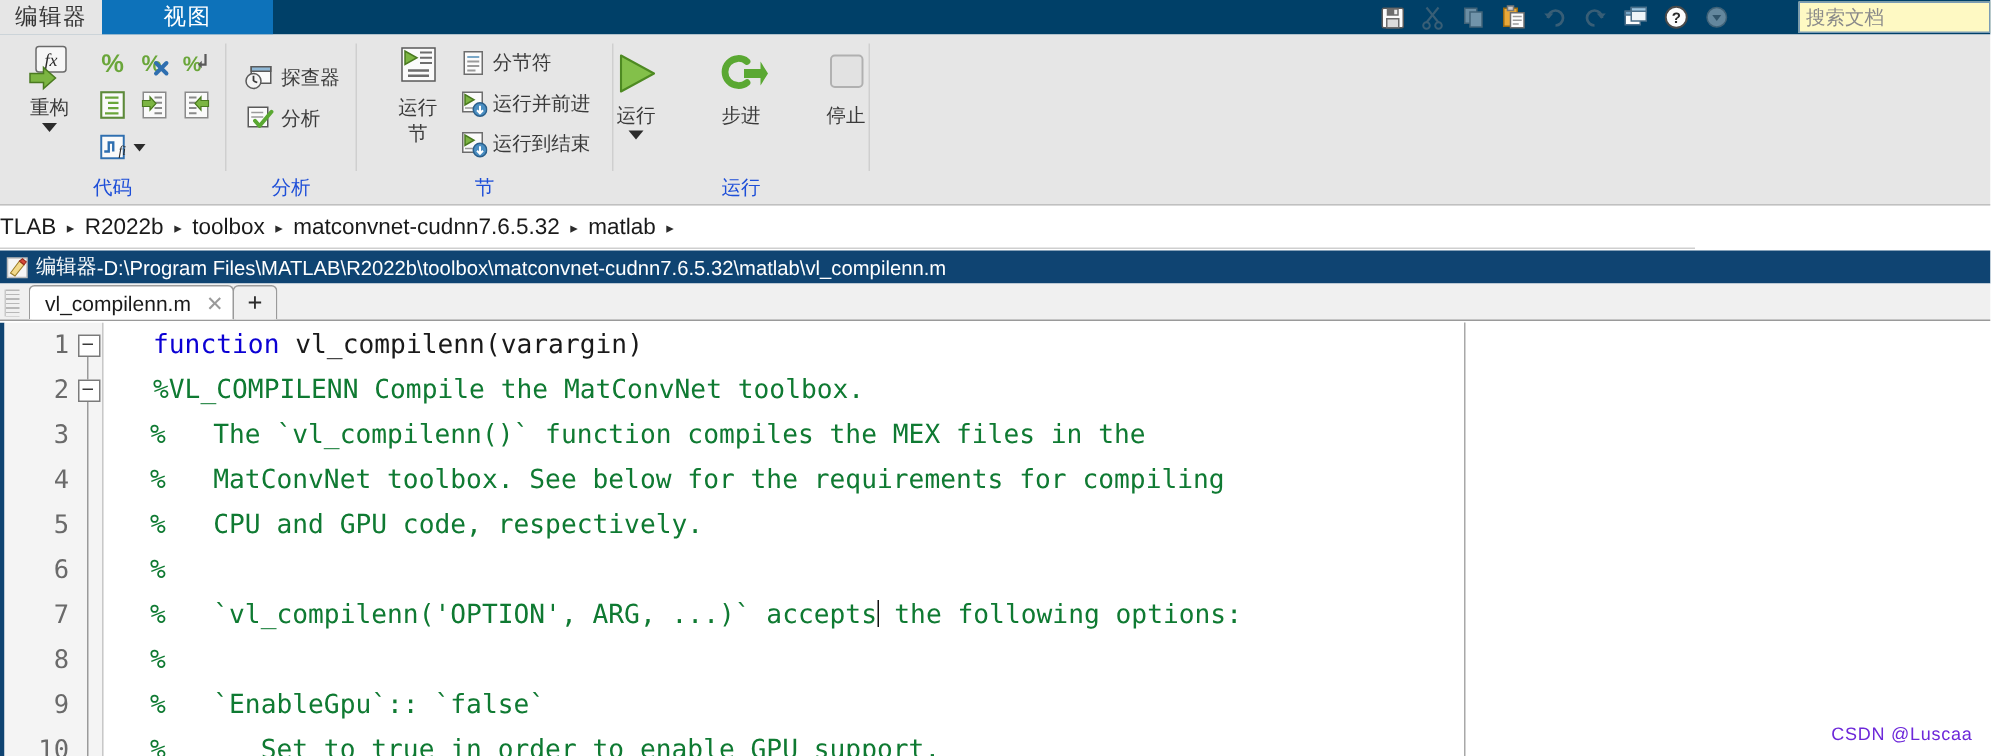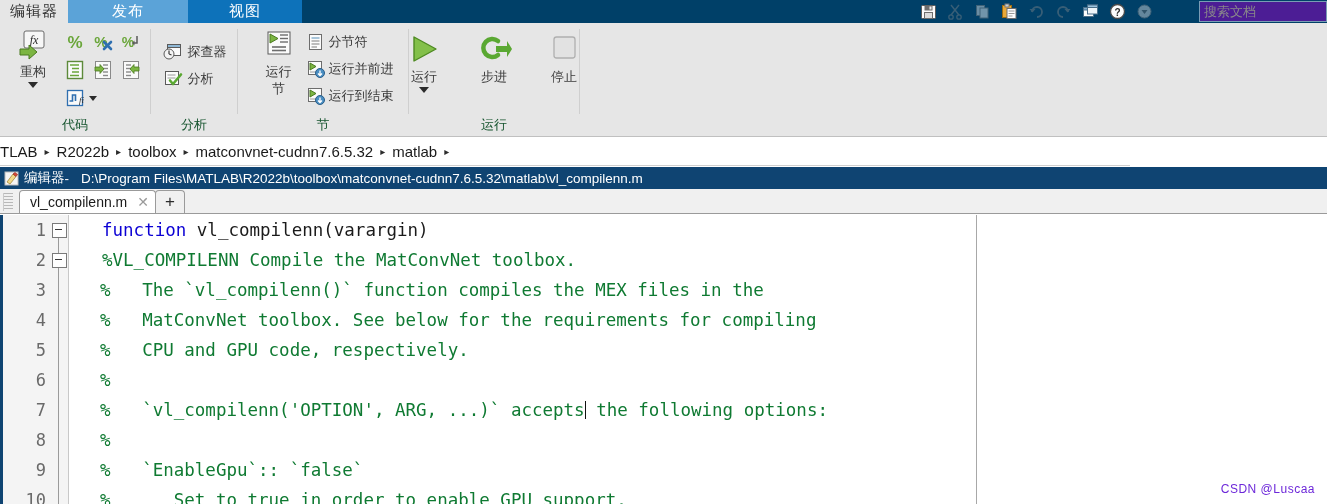--- a/index.html
+++ b/index.html
@@ -62,21 +62,21 @@
   .qat-btn {
     width: 25px; height: 21px;
     display: flex; align-items: center; justify-content: center;
   }
   .qat-svg { display: block; }
 
   .searchbox {
     position: absolute;
     top: 1px; left: 1199px;
     width: 128px; height: 21px;
-    background: #4c1d95;
+    background: #fef9c3;
     border: 1px solid #7a9cb5;
     box-sizing: border-box;
     display: flex;
     align-items: center;
     padding-left: 4px;
   }
   .searchbox .ph {
     font-size: 13px;
     color: #8a8a8a;
     font-family: "Liberation Sans", sans-serif;
@@ -107,21 +107,21 @@
     margin: 6px 0 22px 0;
     height: 85px;
     align-self: center;
   }
   .group-title {
     position: absolute;
     bottom: 2px;
     left: 0; right: 0;
     text-align: center;
     font-size: 13px;
-    color: #14532d;
+    color: #1d4ed8;
   }
   .group-body {
     display: flex;
     flex-direction: row;
     align-items: flex-start;
     padding-top: 5px;
     height: 88px;
     box-sizing: border-box;
   }
 
@@ -386,23 +386,20 @@
     letter-spacing: 0.5px;
     user-select: none;
   }
 </style>
 </head>
 <body>
 
 <div class="tabstrip">
   <div class="tab active tab-editor">
     <span>编辑器</span>
-  </div>
-  <div class="tab hover tab-publish">
-    <span>发布</span>
   </div>
   <div class="tab plain tab-view">
     <span>视图</span>
   </div>
 </div>
 
 <div class="qat">
   <div class="qat-btn">
     <svg class="qat-svg" width="17" height="17" viewBox="0 0 17 17">
       <rect x="1.5" y="2.5" width="14" height="13" rx="1" fill="#fbfbfb" stroke="#5a5a5a"></rect>
@@ -704,21 +701,21 @@
 <div class="doctitle">
   <span style="display:flex;align-items:center;">
     <svg width="15" height="15" viewBox="0 0 15 15">
       <rect x="1" y="1" width="13" height="13" fill="#f5f5f5" stroke="#bcbcbc"></rect>
       <path d="M3 11 L9 3 L12 5.5 L6 13 Z" fill="#f2d98a" stroke="#9a7d2a" stroke-width="0.7"></path>
       <path d="M9 3 L12 5.5 L13.5 3.5 L11 1.5 Z" fill="#d64b3a" stroke="#9a2a1c" stroke-width="0.7"></path>
     </svg>
   </span>
   <span class="txt">编辑器</span>
   <span class="txt" style="margin-left:0"> - </span>
-  <span class="txt" style="margin-left:12px">D:\Program Files\MATLAB\R2022b\toolbox\matconvnet-cudnn7.6.5.32\matlab\vl_compilenn.m</span>
+  <span class="txt" style="margin-left:0">D:\Program Files\MATLAB\R2022b\toolbox\matconvnet-cudnn7.6.5.32\matlab\vl_compilenn.m</span>
 </div>
 
 <div class="filetabs">
   <div class="grip"></div>
   <div class="filetab">
     <span class="name">vl_compilenn.m</span>
     <span class="close">✕</span>
   </div>
   <div class="newtab">
     <span>+</span>

